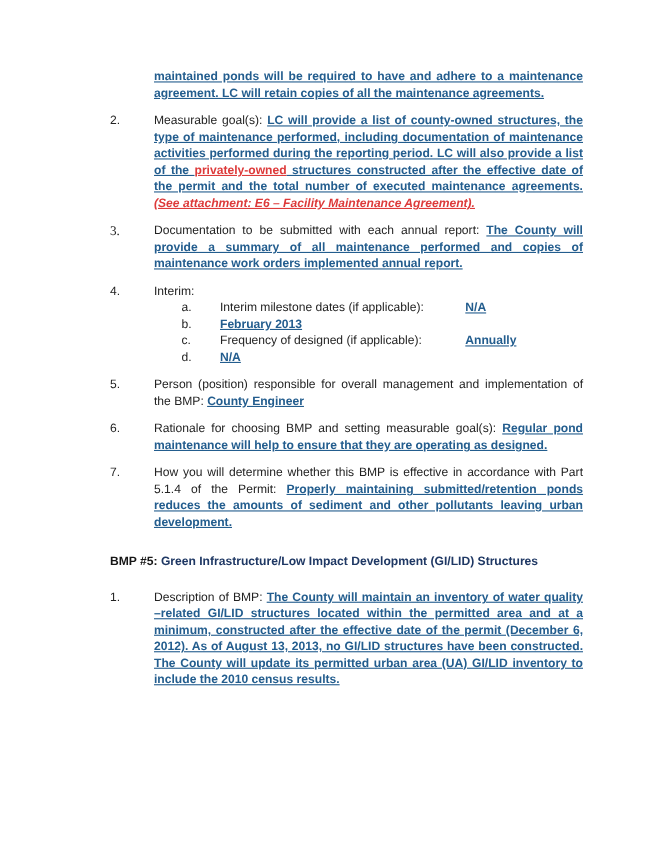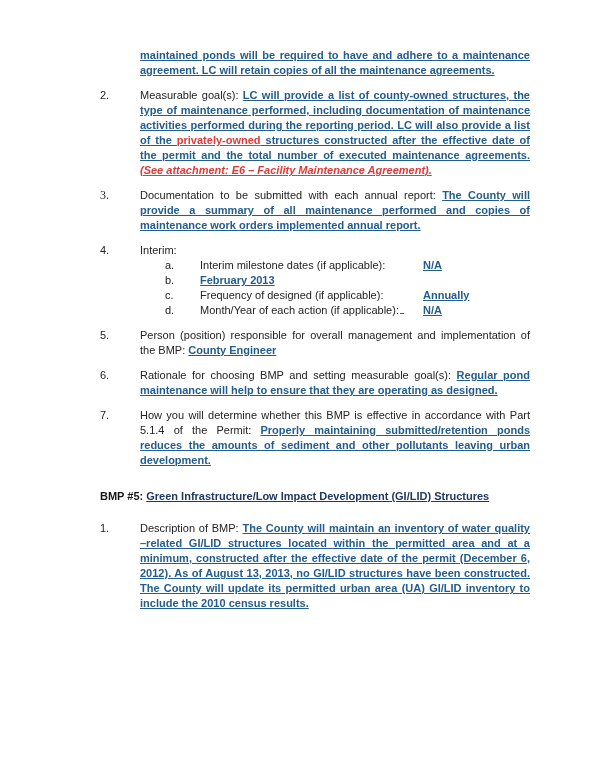--- a/index.html
+++ b/index.html
@@ -6,21 +6,21 @@
     margin: 0;
     padding: 0;
     background: #ffffff;
   }
   .page {
     position: relative;
     width: 600px;
     height: 777px;
     box-sizing: border-box;
     background: #ffffff;
-    padding: 48px 70px 0 100px;
+    padding: 63px 70px 0 100px;
     font-family: "Liberation Sans", sans-serif;
     font-size: 11px;
     line-height: 15px;
     color: #232323;
     overflow: hidden;
   }
   .para-cont {
     margin-left: 40px;
     text-align: justify;
     margin-bottom: 10px;
@@ -75,21 +75,20 @@
   }
   .bmp-heading {
     font-weight: bold;
     color: #161616;
     margin-top: 21px;
     margin-bottom: 17px;
   }
   .navy-title {
     color: var(--heading-navy, #1f3864);
     font-weight: bold;
-    text-decoration: underline;
   }
 </style>
 </head>
 <body>
 
 <div class="page">
 
   <div class="para-cont">
     <span class="blue">maintained ponds will be required to have and adhere to a maintenance agreement. LC will retain copies of all the maintenance agreements.</span>
   </div>
@@ -117,21 +116,20 @@
         <span class="slet">b.</span>
         <span class="sval blue">February 2013</span>
       </div>
       <div class="srow">
         <span class="slet">c.</span>
         <span class="slab">Frequency of designed (if applicable):</span>
         <span class="sval blue">Annually</span>
       </div>
       <div class="srow">
         <span class="slet">d.</span>
-        <span class="slab"><span>Month/Year of each action (if applicable):</span><span class="umark"></span></span>
         <span class="sval blue">N/A</span>
       </div>
     </div>
   </div>
 
   <div class="item">
     <div class="num">5.</div>
     <div class="ibody"><span class="plain">Person (position) responsible for overall management and implementation of the BMP: </span><span class="blue">County Engineer</span></div>
   </div>
 

